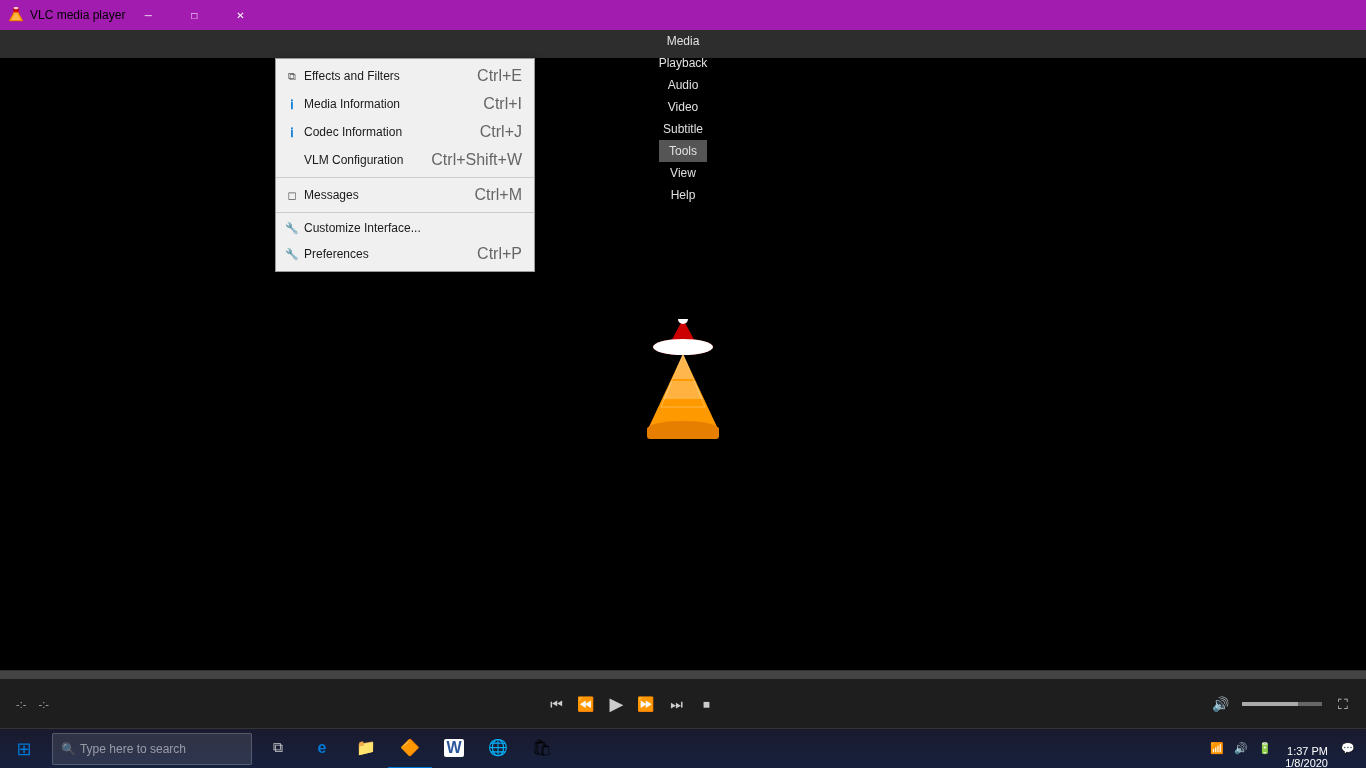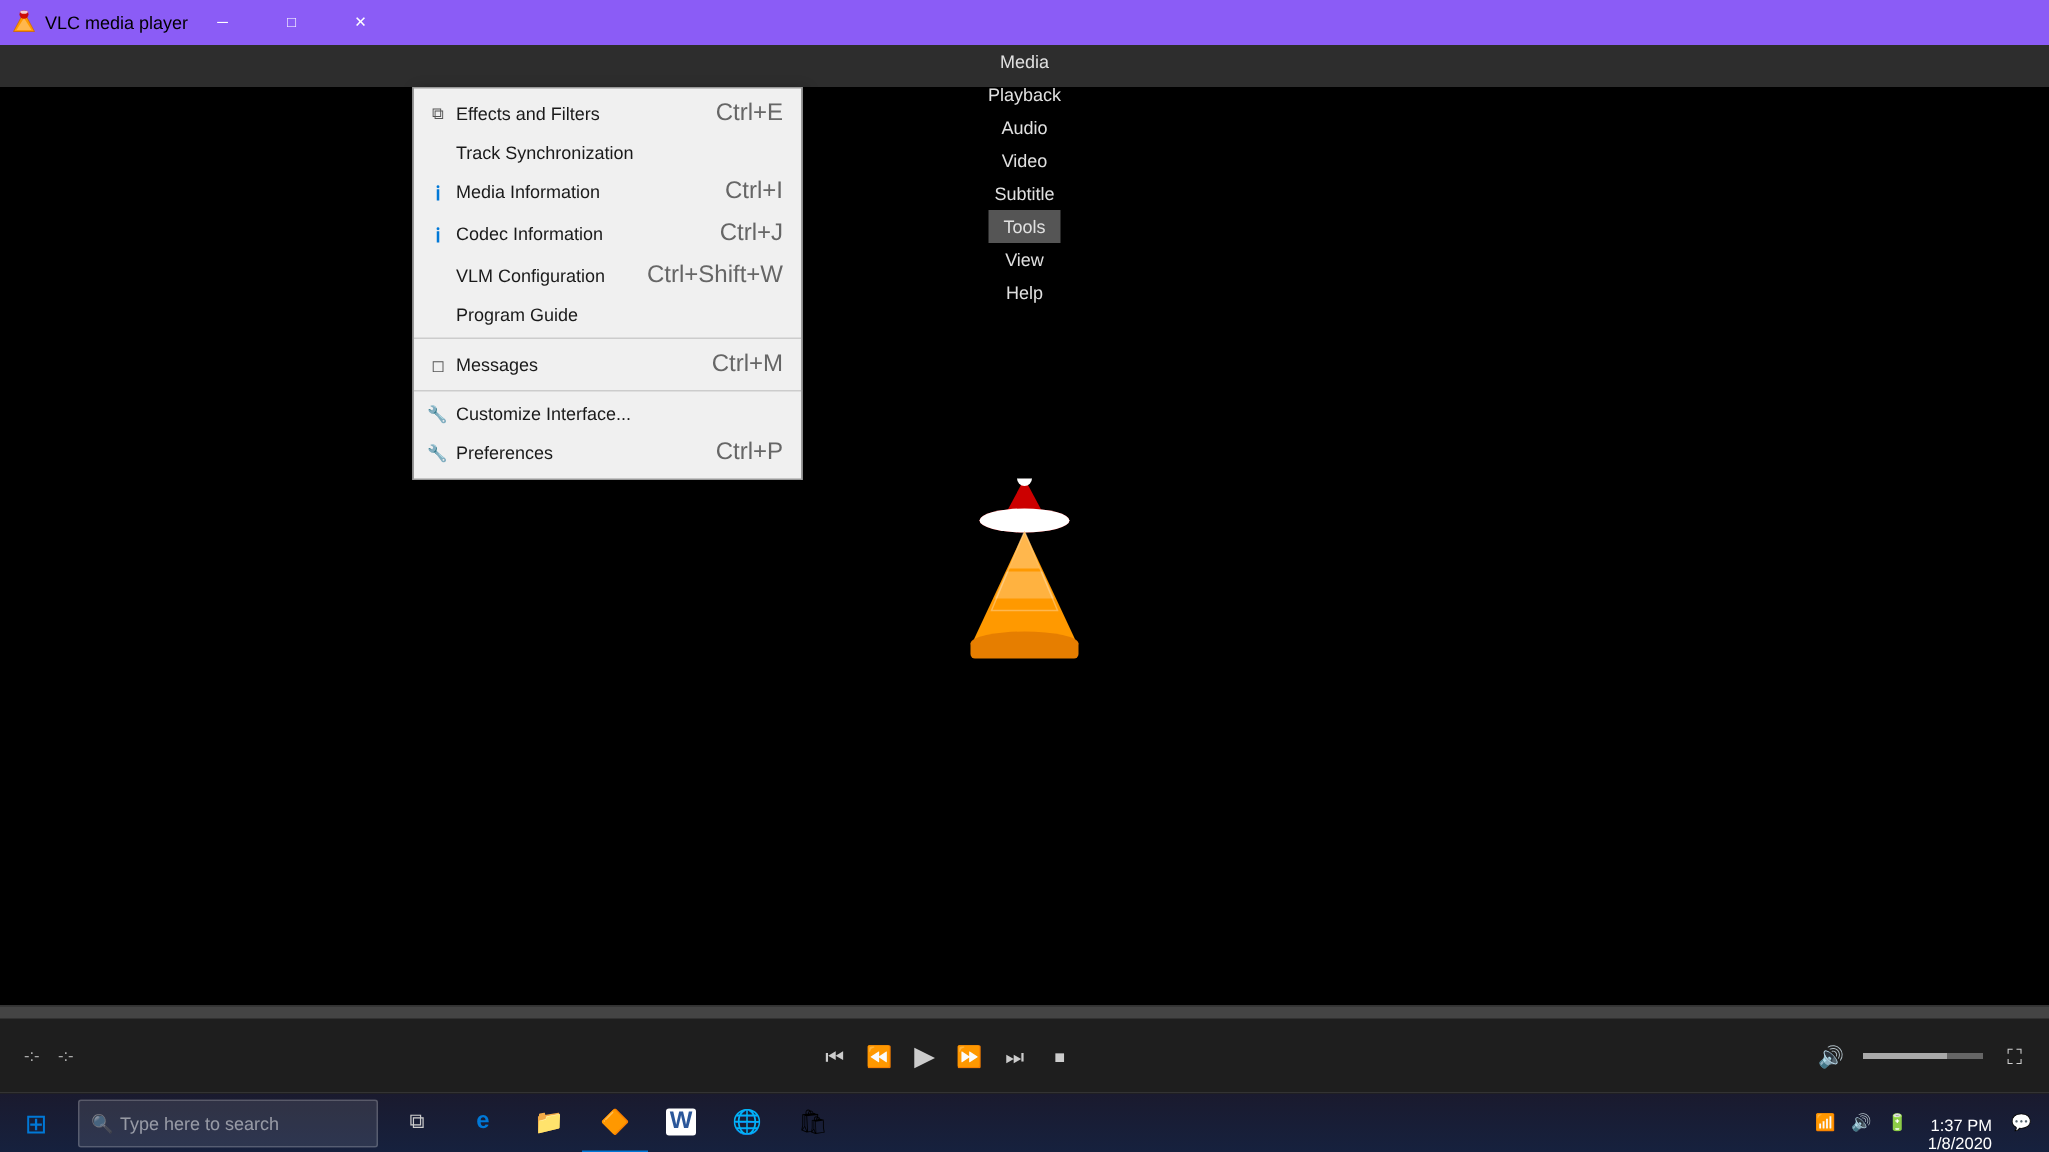--- a/index.html
+++ b/index.html
@@ -10,21 +10,21 @@
       font-family: 'Segoe UI', Tahoma, sans-serif;
       font-size: 12px;
       background: #000;
       position: relative;
     }
 
     
     #titlebar {
       width: 100%;
       height: 30px;
-      background: #8b5cf6;
+      background: #a21caf;
       display: flex;
       align-items: center;
       padding: 0 8px;
       position: relative;
       z-index: 100;
     }
     #titlebar-icon {
       width: 16px;
       height: 16px;
       margin-right: 6px;
@@ -343,44 +343,38 @@
 </div>
 
 <div id="tools-dropdown">
 
   <div class="dropdown-item">
     <span class="item-icon fx-icon">⧉</span>
     <span>Effects and Filters</span>
     <span class="shortcut">Ctrl+E</span>
   </div>
 
-  <div class="dropdown-item">
-    <span>Track Synchronization</span>
-  </div>
 
   <div class="dropdown-item">
     <span class="item-icon info-icon">ℹ</span>
     <span>Media Information</span>
     <span class="shortcut">Ctrl+I</span>
   </div>
 
   <div class="dropdown-item">
     <span class="item-icon info-icon">ℹ</span>
     <span>Codec Information</span>
     <span class="shortcut">Ctrl+J</span>
   </div>
 
   <div class="dropdown-item">
     <span>VLM Configuration</span>
     <span class="shortcut">Ctrl+Shift+W</span>
   </div>
 
-  <div class="dropdown-item">
-    <span>Program Guide</span>
-  </div>
   <div class="dropdown-separator"></div>
 
   <div class="dropdown-item">
     <span class="item-icon msg-icon">◻</span>
     <span>Messages</span>
     <span class="shortcut">Ctrl+M</span>
   </div>
 
   <div class="dropdown-separator"></div>
 

